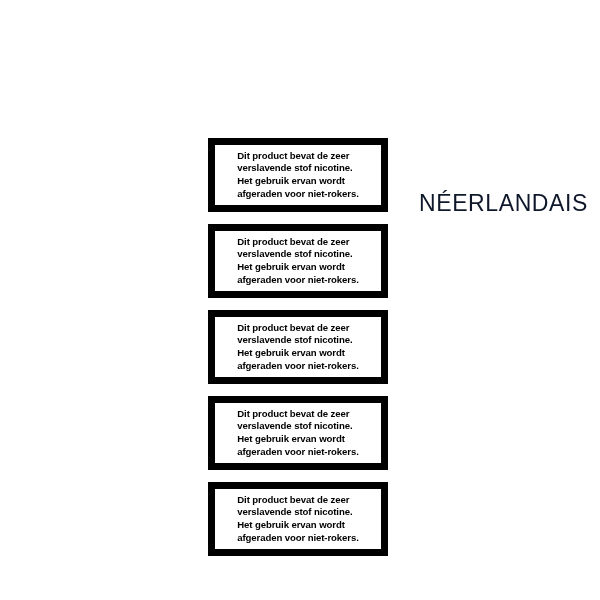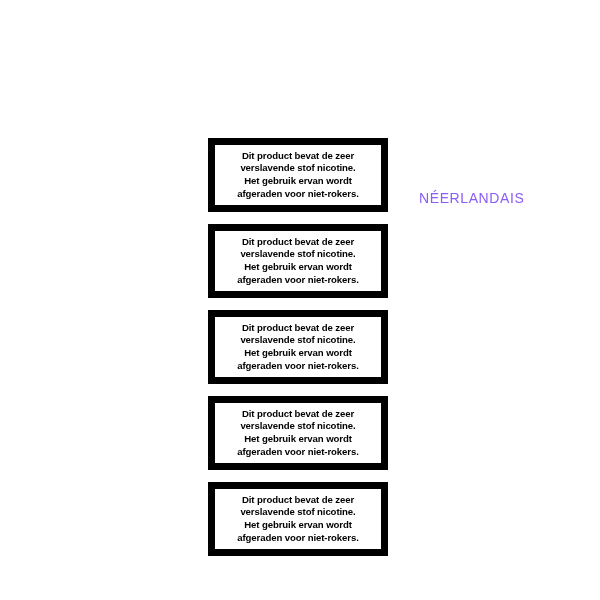--- a/index.html
+++ b/index.html
@@ -45,32 +45,32 @@
     justify-content: center;
     padding: 2px 4px;
   }
 
   .warning-text {
     color: #000000;
     font-family: "Liberation Sans", sans-serif;
     font-weight: bold;
     font-size: 9.6px;
     line-height: 12.6px;
-    text-align: center;
+    text-align: left;
     letter-spacing: -0.1px;
     white-space: pre-line;
   }
 
   .side-caption {
     position: absolute;
     left: 419px;
     top: 190px;
-    color: #8b5cf6;
+    color: #0f172a;
     font-family: "Liberation Sans", sans-serif;
-    font-size: 14px;
+    font-size: 23px;
     font-weight: normal;
     letter-spacing: 0.6px;
     white-space: nowrap;
   }
 </style>
 </head>
 <body>
 
 <div id="page">
 

